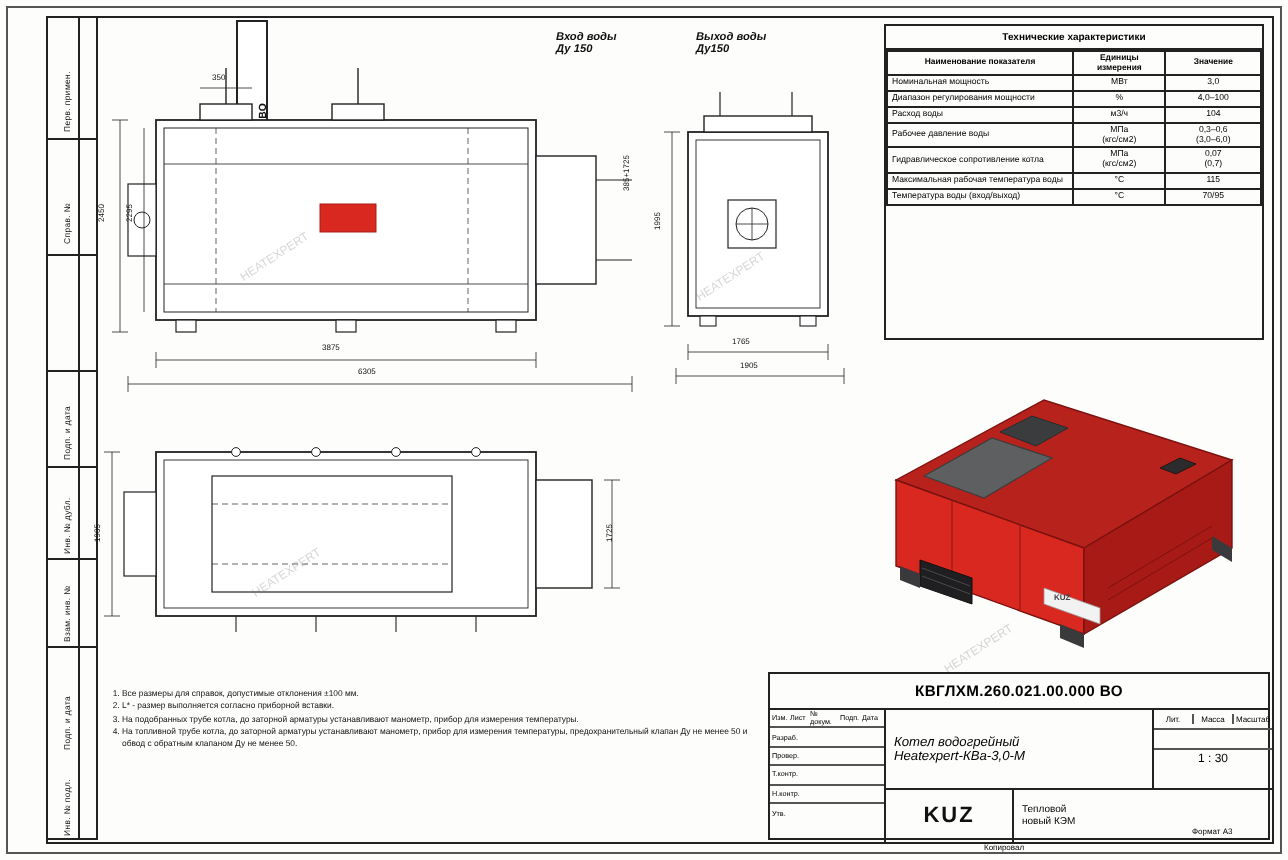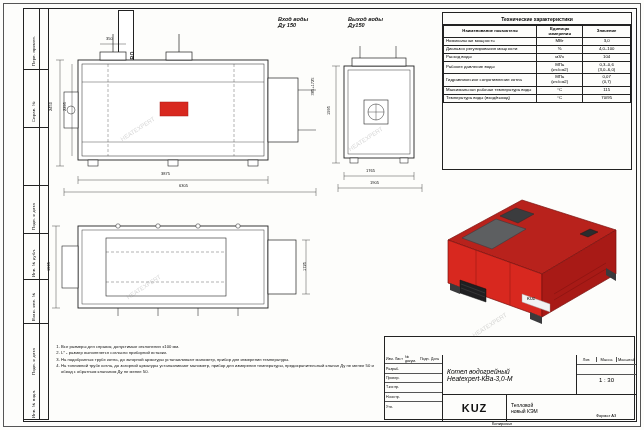--- a/index.html
+++ b/index.html
@@ -292,20 +292,21 @@
   <div class="notes">
     <ol>
       <li>Все размеры для справок, допустимые отклонения ±100 мм.</li>
       <li>L* - размер выполняется согласно приборной вставки.</li>
       <li>На подобранных трубе котла, до заторной арматуры устанавливают манометр, прибор для измерения температуры.</li>
       <li>На топливной трубе котла, до заторной арматуры устанавливают манометр, прибор для измерения температуры, предохранительный клапан Ду не менее 50 и обвод с обратным клапаном Ду не менее 50.</li>
     </ol>
   </div>
 
   <div class="tb">
+    <div class="tbtitle">КВГЛХМ.260.021.00.000 ВО</div>
 
     <div class="tbleft">
       <div class="r" style="display:flex;gap:1px;">
         <span style="width:8px;">Изм.</span>
         <span style="width:9px;">Лист</span>
         <span style="width:14px;">№ докум.</span>
         <span style="width:10px;">Подп.</span>
         <span style="width:10px;">Дата</span>
       </div>
       <div class="r">Разраб.</div>

